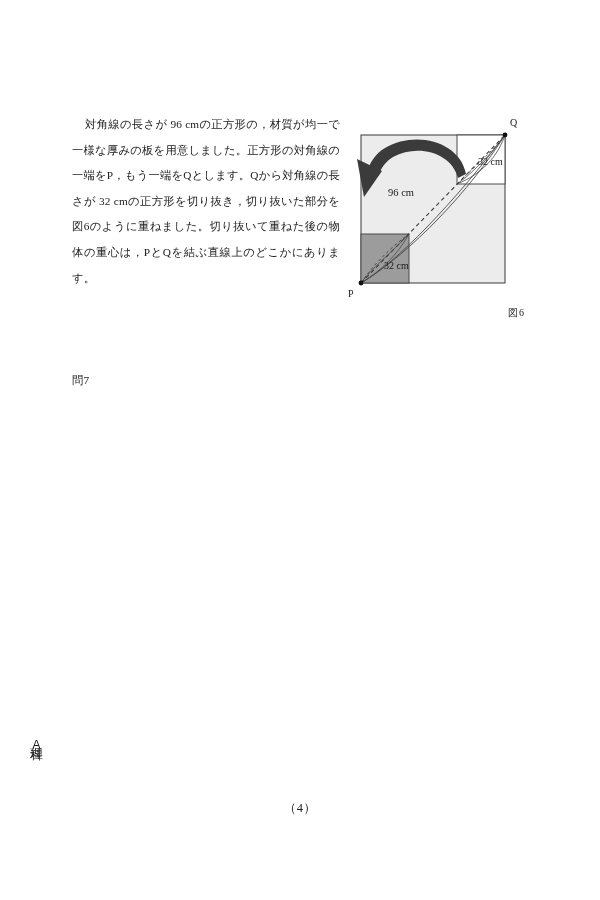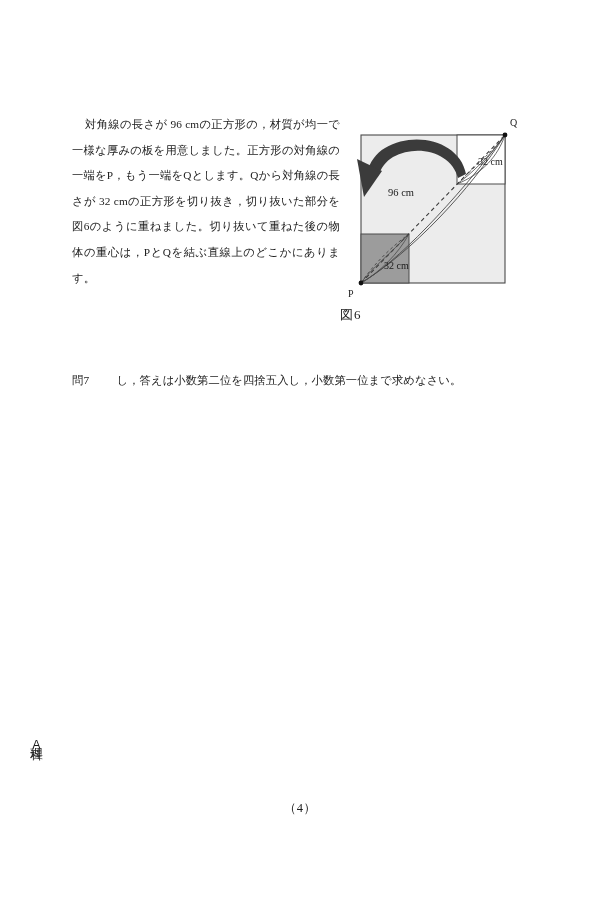--- a/index.html
+++ b/index.html
@@ -63,22 +63,22 @@
     position: absolute;
     left: 0;
     top: 0;
   }
 
   .fig-caption {
     position: absolute;
     left: 0;
     top: 194px;
     width: 185px;
-    text-align: left;
-    font-size: 13px;
+    text-align: right;
+    font-size: 10px;
     letter-spacing: 1px;
   }
 
   
   .question {
     position: absolute;
     left: 72px;
     top: 368px;
     width: 460px;
   }
@@ -181,21 +181,20 @@
       </svg>
 
       <div class="fig-caption">図6</div>
     </div>
   </div>
 
   <div class="question">
     <div class="q-row">
       <div class="q-label">問7</div>
       <div class="q-body">
-        <p class="second">し，答えは小数第二位を四捨五入し，小数第一位まで求めなさい。</p>
       </div>
     </div>
   </div>
 
   <div class="subject-label">理科A</div>
 
   <div class="page-number">（4）</div>
 
 </div>
 

